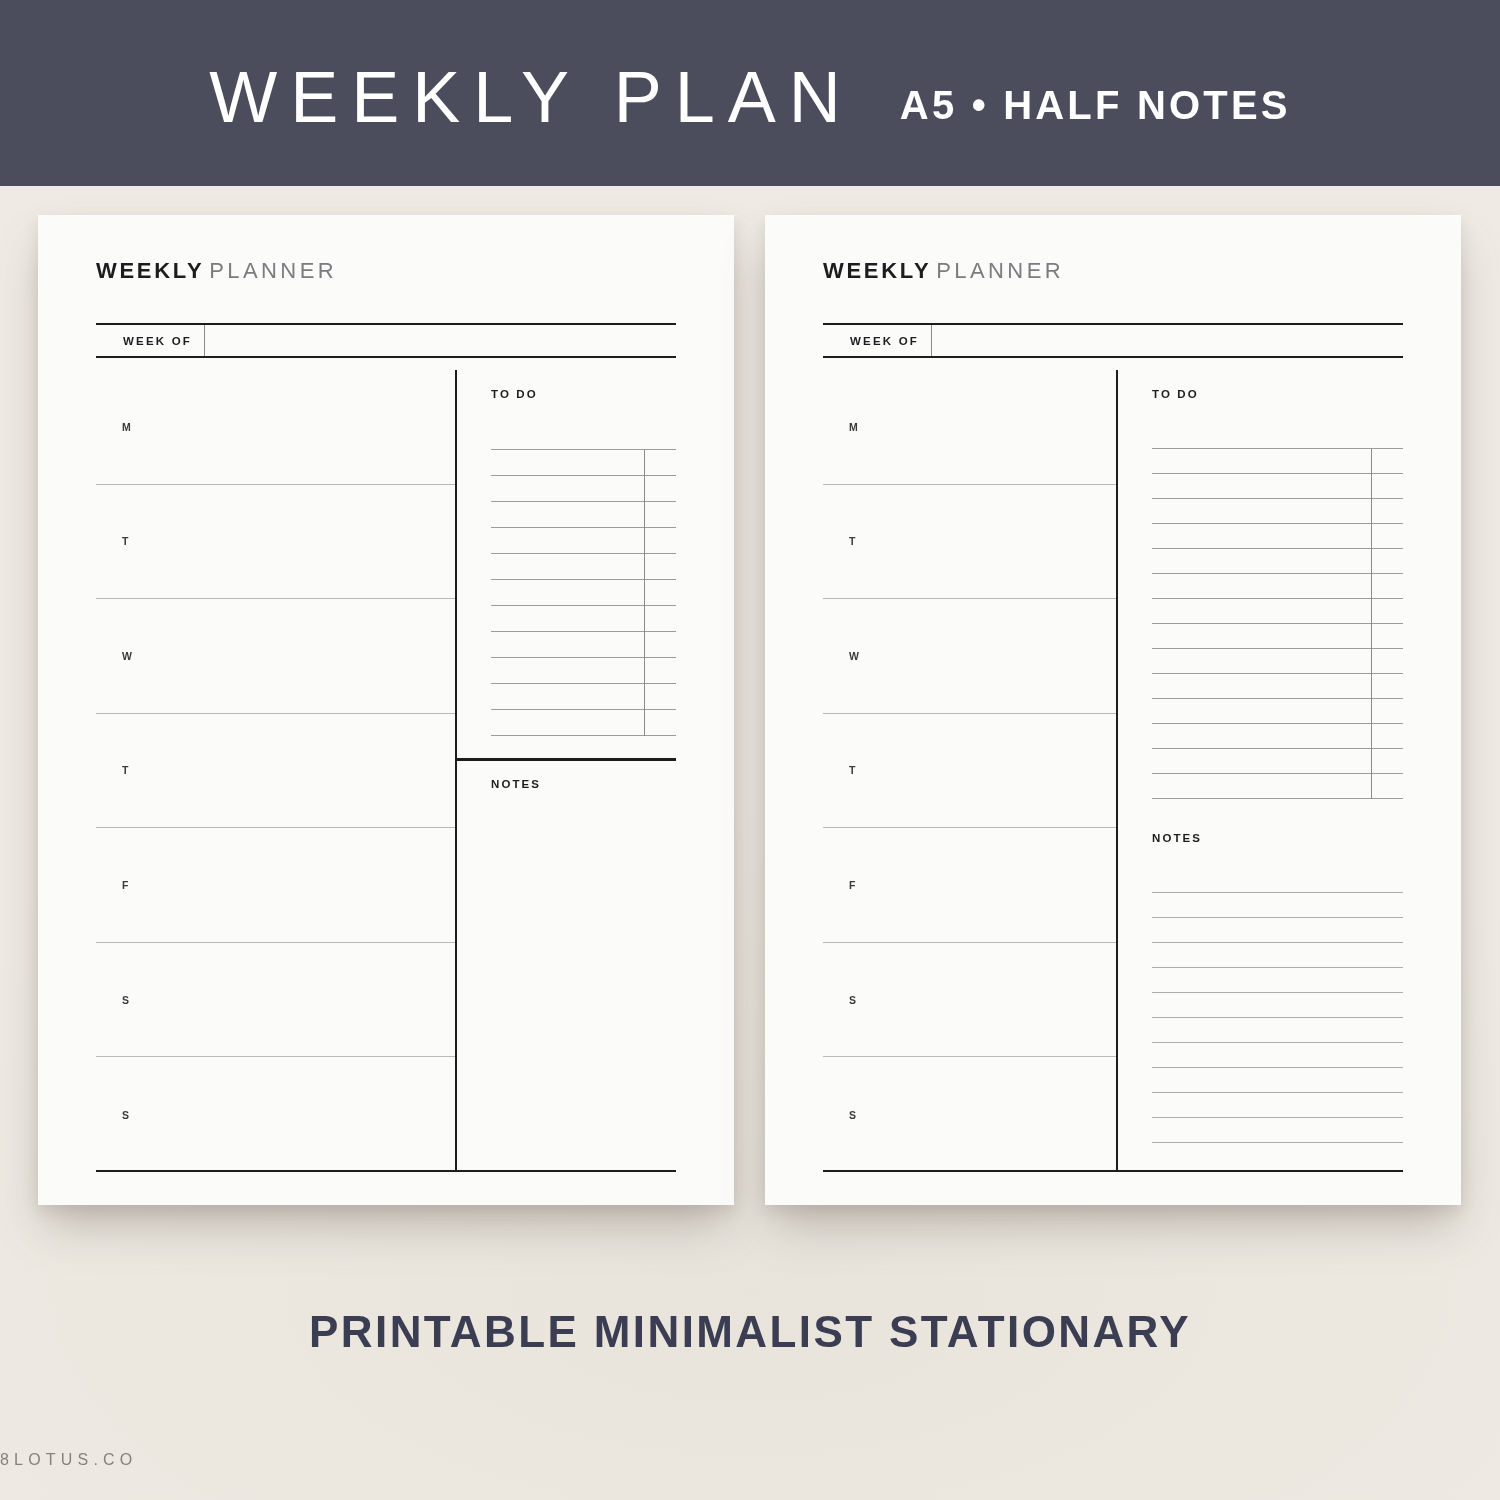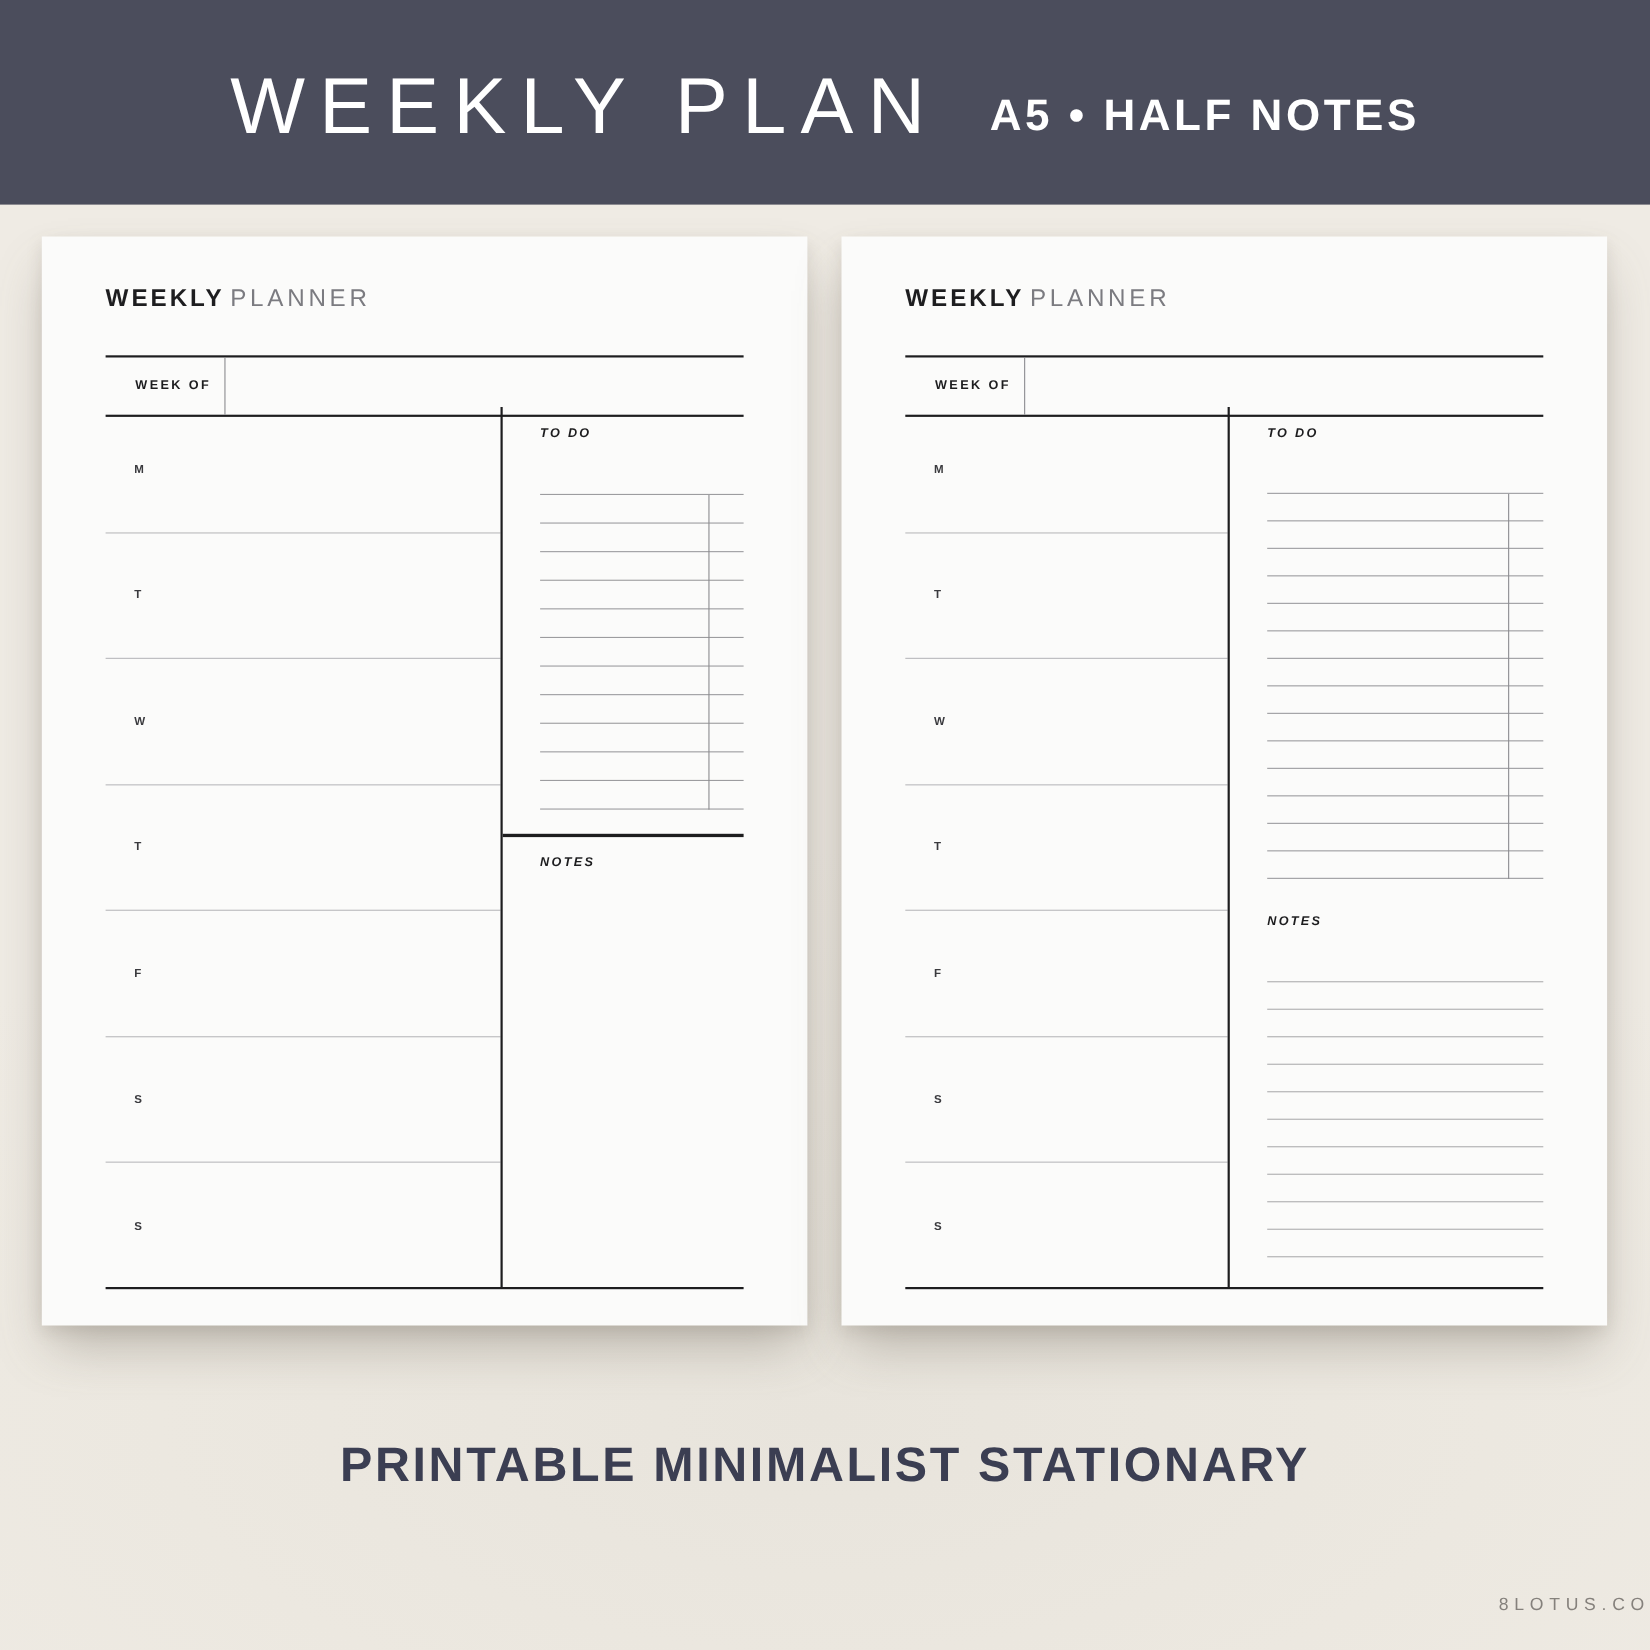--- a/index.html
+++ b/index.html
@@ -98,21 +98,21 @@
     letter-spacing: 3.4px;
     margin-left: 5px;
   }
 
   
   .weekof {
     position: absolute;
     left: 0;
     top: 63px;
     width: 580px;
-    height: 56px;
+    height: 35px;
     border-top: 2.5px solid #1d1d1f;
     border-bottom: 2.5px solid #1d1d1f;
   }
   .weekof-label {
     position: absolute;
     left: 27px;
     top: 50%;
     transform: translateY(-50%);
     font-size: 11.5px;
     font-weight: 700;
@@ -174,21 +174,20 @@
     bottom: 0;
     width: 2px;
     background: #1d1d1f;
   }
 
   .right-col {
     position: absolute;
     top: 0;
     bottom: 0;
     right: 4px;
-    font-style: italic;
   }
 
   
   .section-title {
     position: absolute;
     font-size: 11.5px;
     font-weight: 700;
     letter-spacing: 2.1px;
     color: #1d1d1f;
     white-space: nowrap;
@@ -231,21 +230,21 @@
     font-weight: 700;
     letter-spacing: 2.4px;
     line-height: 1;
     white-space: nowrap;
   }
   #brand {
     position: absolute;
     left: 0;
     top: 1452px;
     width: 1500px;
-    text-align: right;
+    text-align: left;
     color: #85817c;
     font-size: 16px;
     font-weight: 500;
     letter-spacing: 5.2px;
     line-height: 1;
     white-space: nowrap;
   }
 </style>
 </head>
 <body>

